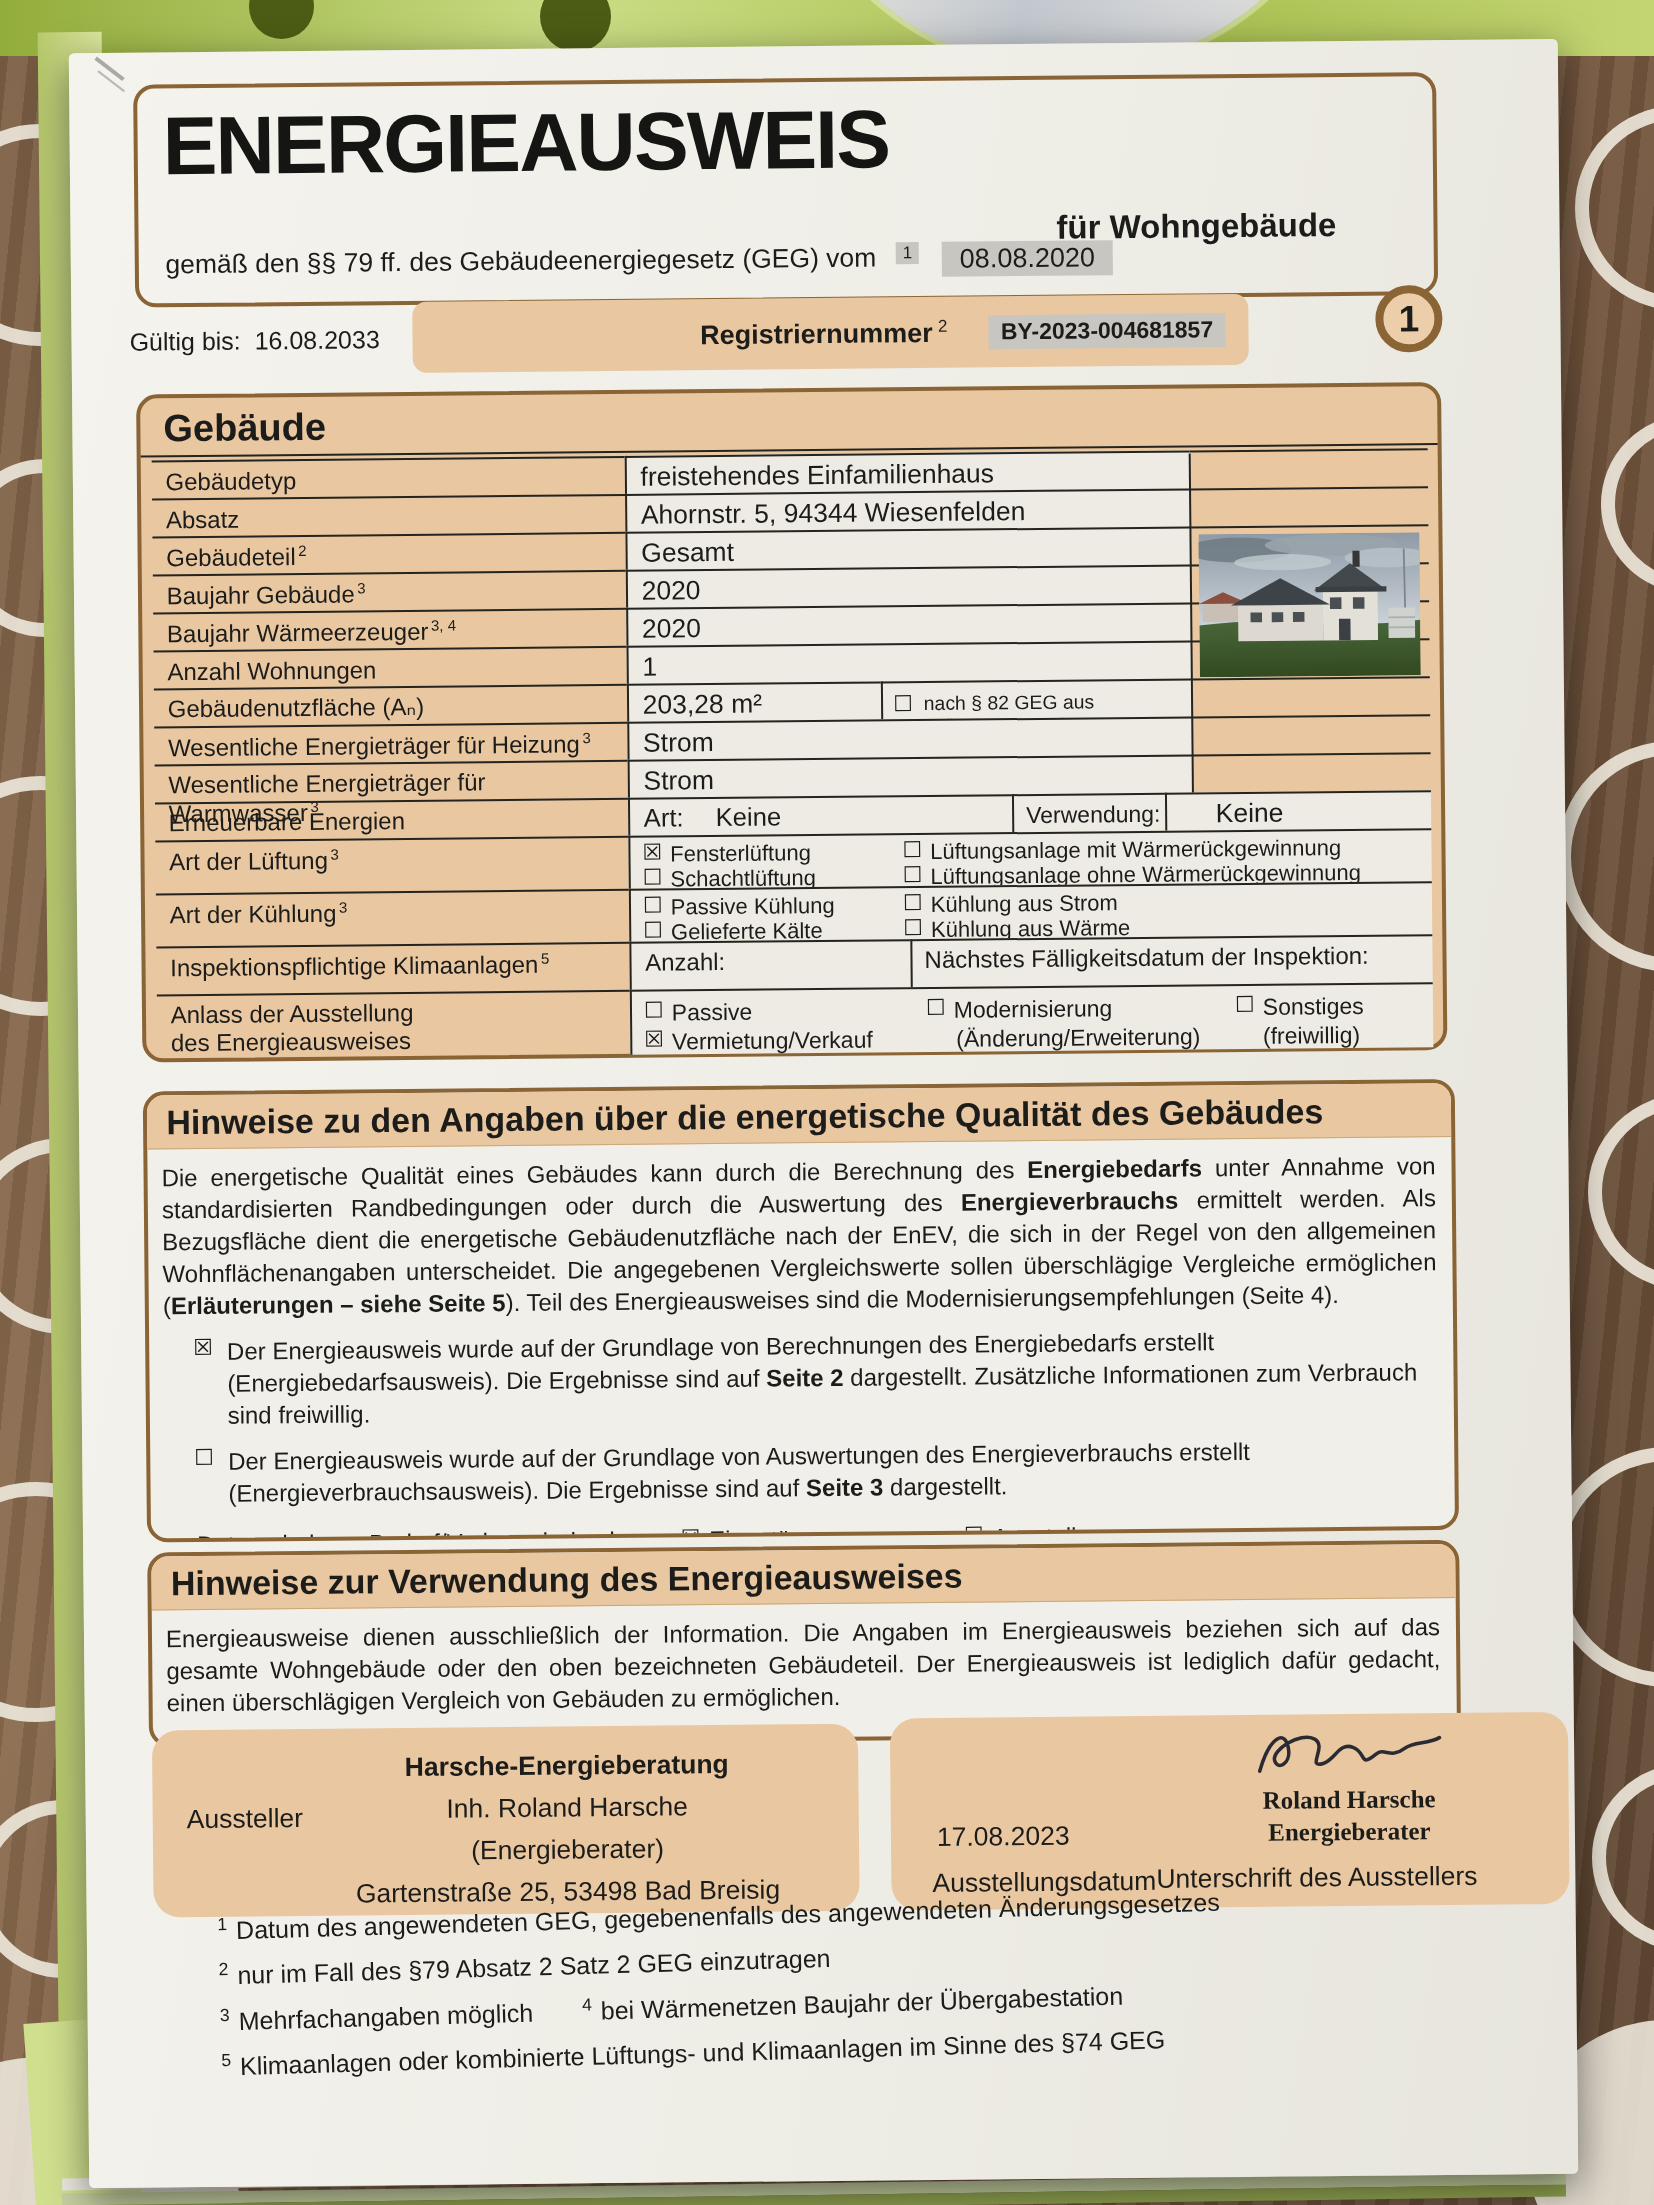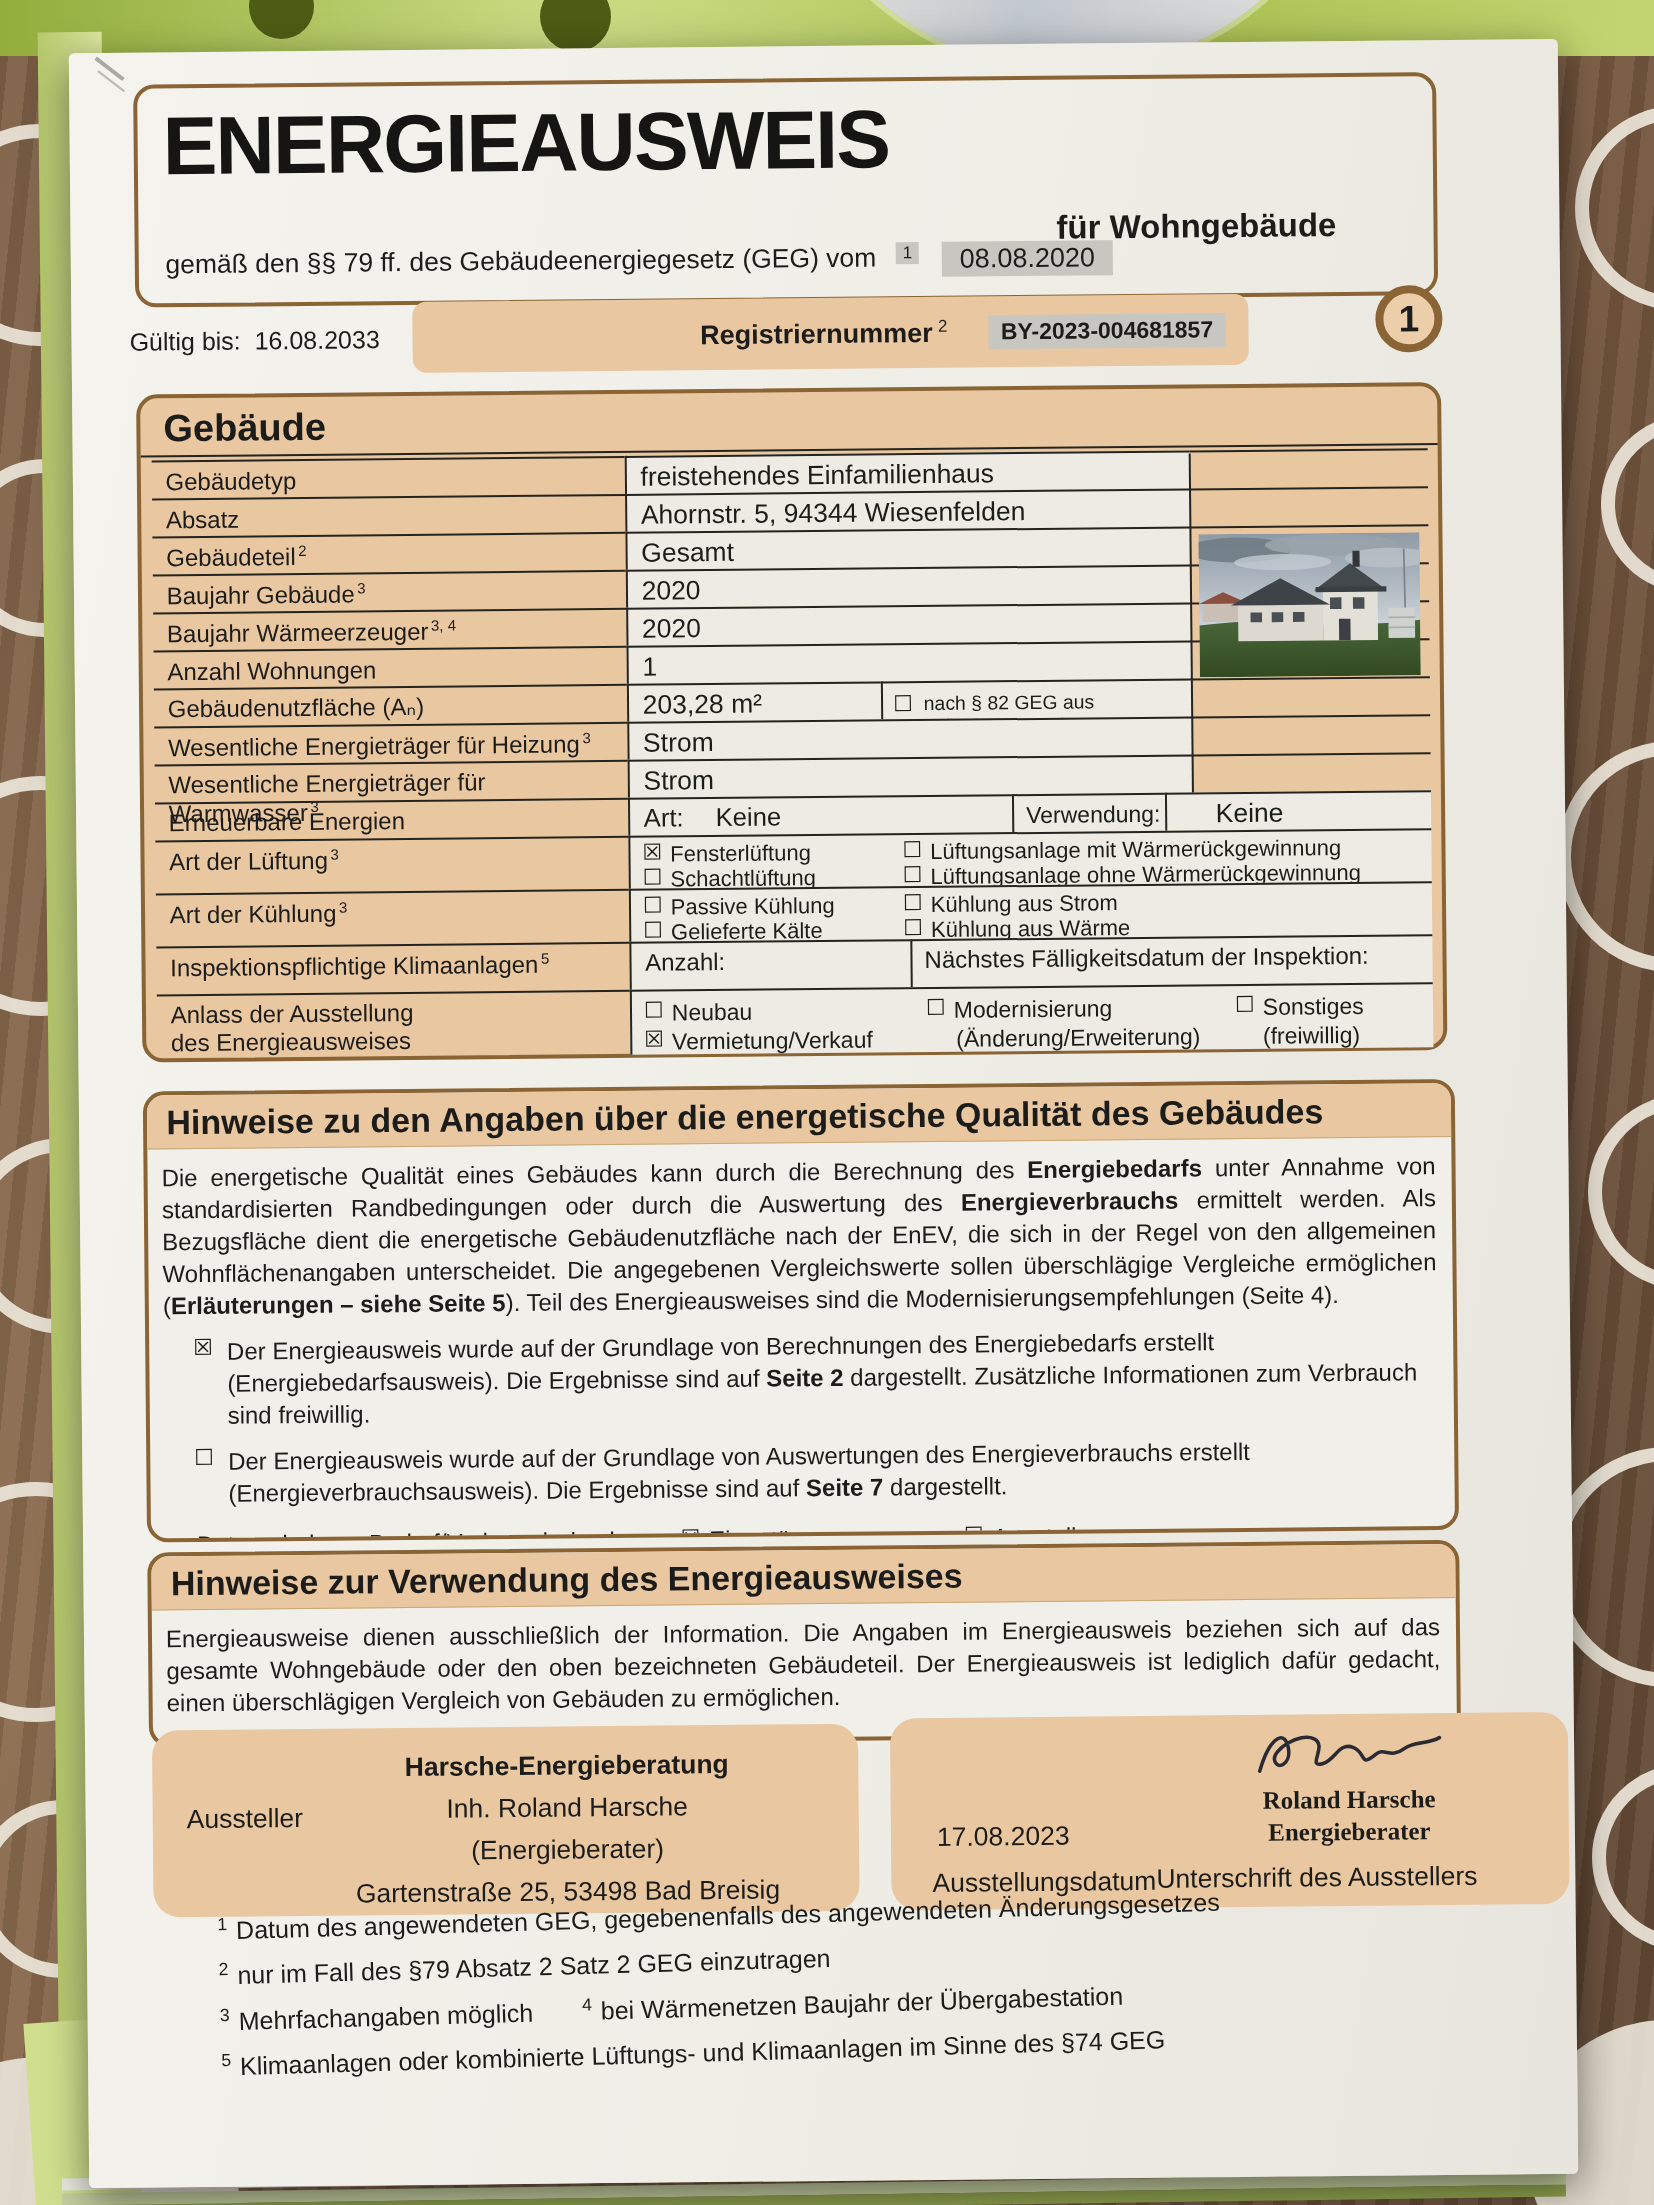--- a/index.html
+++ b/index.html
@@ -319,21 +319,21 @@
         </div>
         <div class="grow h74">
           <div class="gl">
               <div>Anlass der Ausstellung</div>
               <div>des Energieausweises</div>
             </div>
           <div class="gvanlass">
             <div class="acol1">
               <div class="aopt">
                   <span class="cb">☐</span>
-                  <span>Neubau</span>
+                  <span>Passive</span>
                 </div>
               <div class="aopt">
                   <span class="cb">☒</span>
                   <span>Vermietung/Verkauf</span>
                 </div>
             </div>
             <div class="acol2">
               <div class="aopt">
                   <span class="cb">☐</span>
                   <span>Modernisierung</span>
@@ -353,21 +353,21 @@
 
     <div class="hbox hbox1">
       <div class="hhead">Hinweise zu den Angaben über die energetische Qualität des Gebäudes</div>
       <p class="hp"><span>Die energetische Qualität eines Gebäudes kann durch die Berechnung des </span><b>Energiebedarfs</b><span> unter Annahme von standardisierten Randbedingungen oder durch die Auswertung des </span><b>Energieverbrauchs</b><span> ermittelt werden. Als Bezugsfläche dient die energetische Gebäudenutzfläche nach der EnEV, die sich in der Regel von den allgemeinen Wohnflächenangaben unterscheidet. Die angegebenen Vergleichswerte sollen überschlägige Vergleiche ermöglichen (</span><b>Erläuterungen – siehe Seite 5</b><span>). Teil des Energieausweises sind die Modernisierungsempfehlungen (Seite 4).</span></p>
       <div class="hitem">
         <span class="cb">☒</span>
         <span><span>Der Energieausweis wurde auf der Grundlage von Berechnungen des Energiebedarfs erstellt (Energiebedarfsausweis). Die Ergebnisse sind auf </span><b>Seite 2</b><span> dargestellt. Zusätzliche Informationen zum Verbrauch sind freiwillig.</span></span>
       </div>
       <div class="hitem">
         <span class="cb">☐</span>
-        <span><span>Der Energieausweis wurde auf der Grundlage von Auswertungen des Energieverbrauchs erstellt (Energieverbrauchsausweis). Die Ergebnisse sind auf </span><b>Seite 7</b><span> dargestellt.</span></span>
+        <span><span>Der Energieausweis wurde auf der Grundlage von Auswertungen des Energieverbrauchs erstellt (Energieverbrauchsausweis). Die Ergebnisse sind auf </span><b>Seite 3</b><span> dargestellt.</span></span>
       </div>
       <div class="daten">
         <span>Datenerhebung Bedarf/Verbrauch durch</span>
         <span class="dopt1">
             <span class="cb">☒</span>
             <span>Eigentümer</span>
           </span>
         <span class="dopt2">
             <span class="cb">☐</span>
             <span>Aussteller</span>

